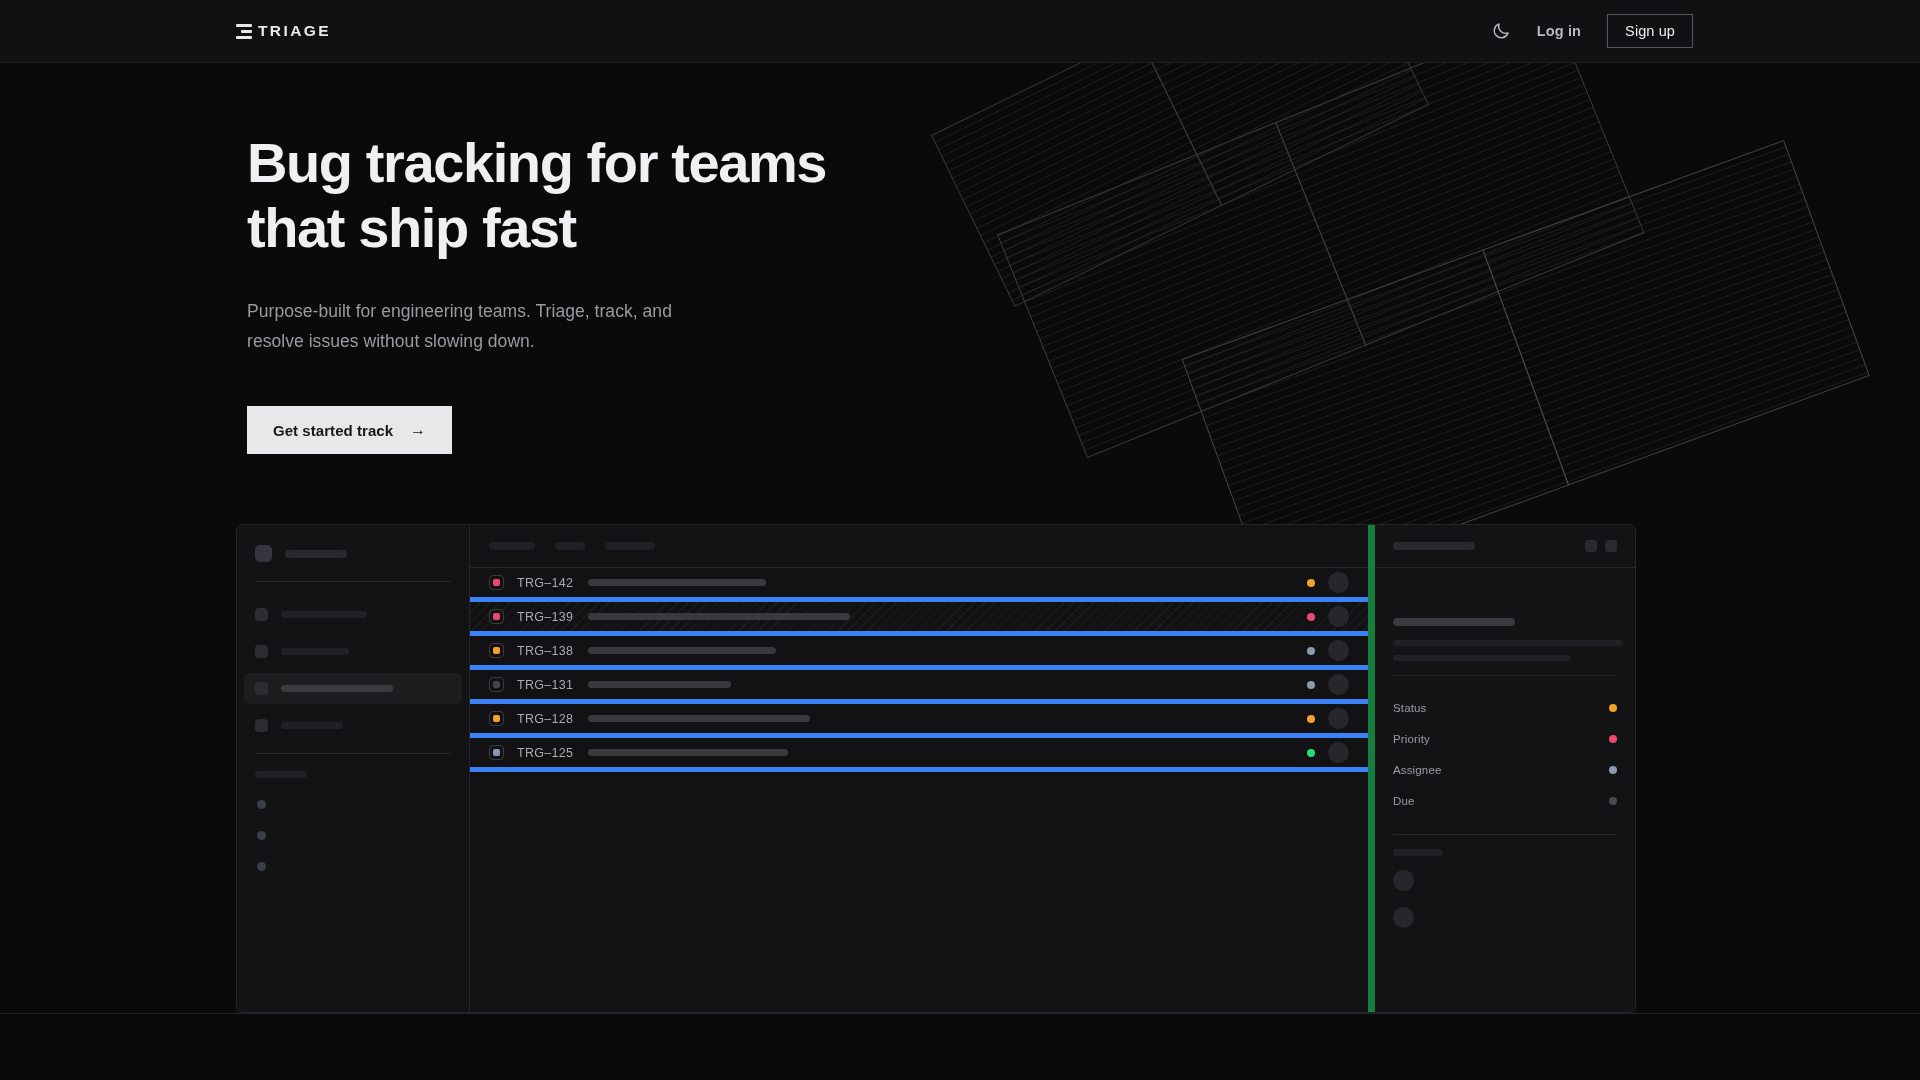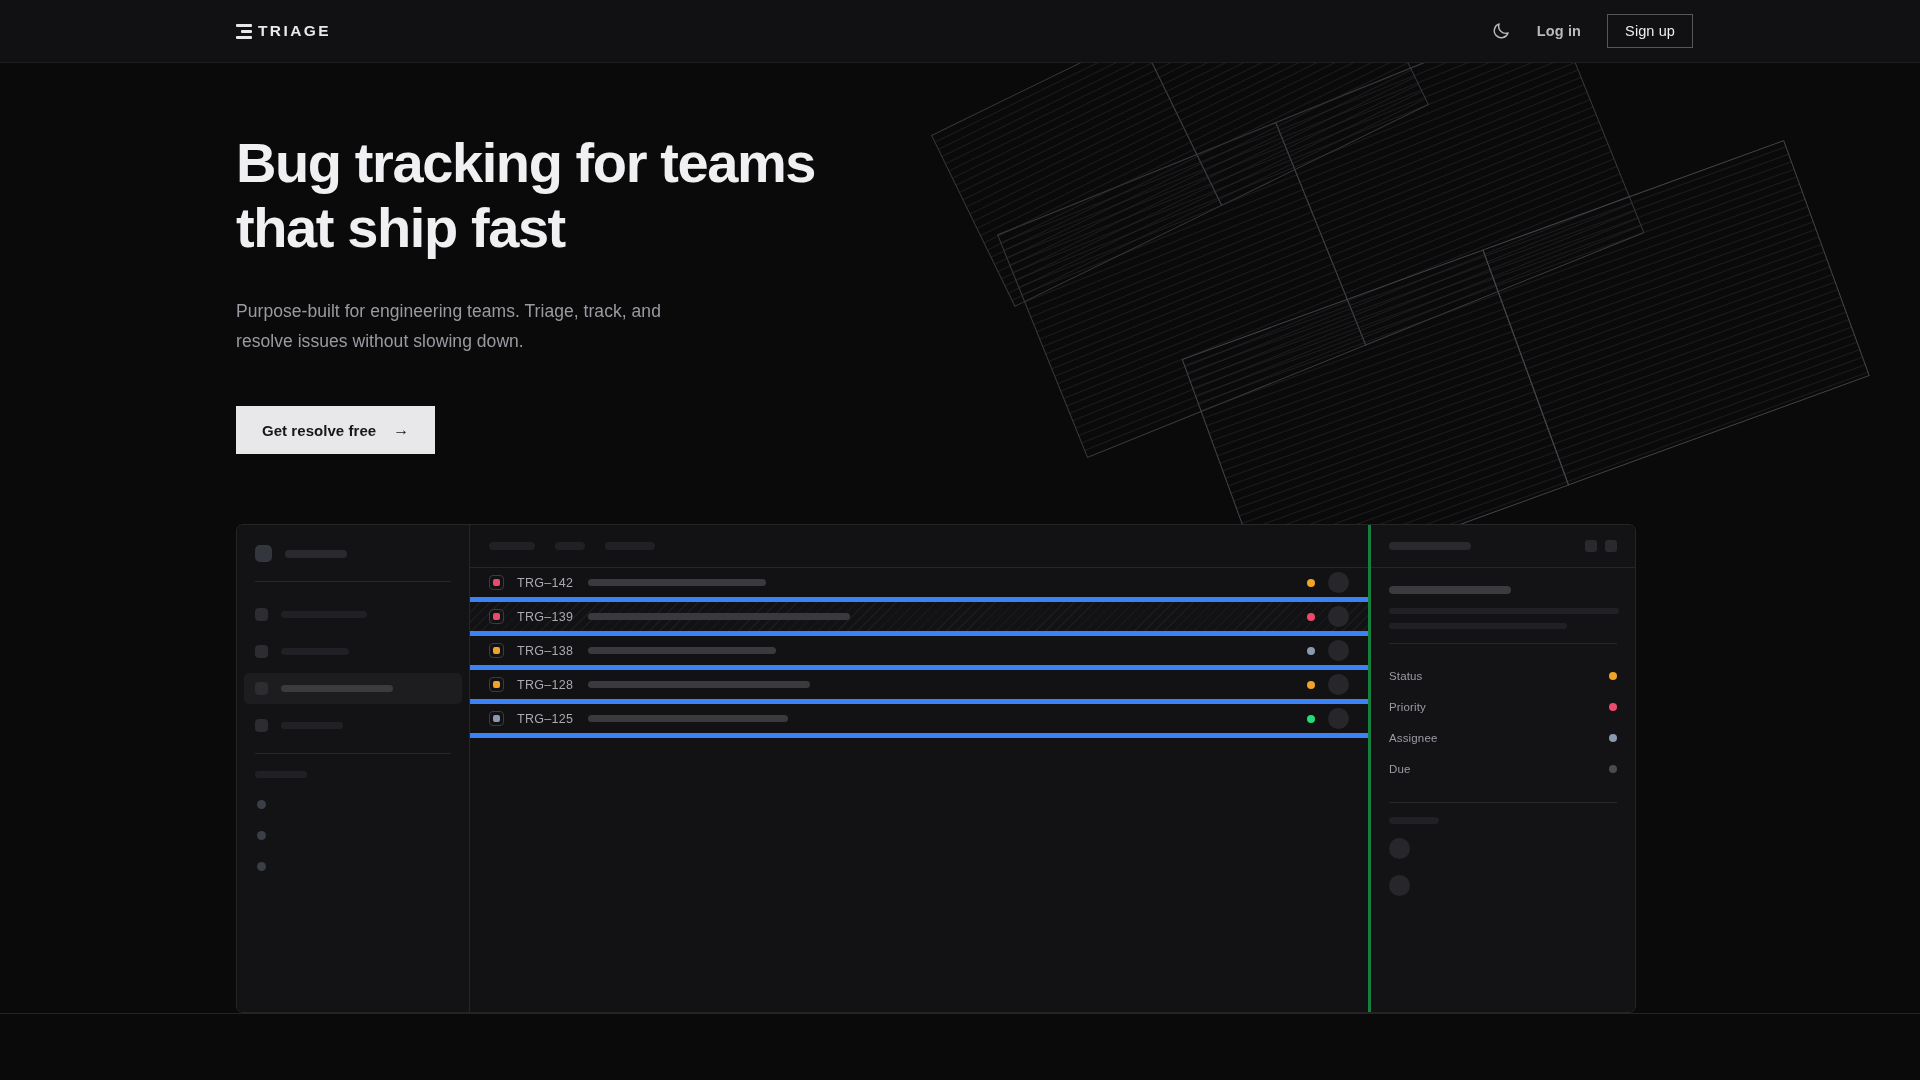--- a/index.html
+++ b/index.html
@@ -44,21 +44,21 @@
     color:#b9b9bf; font-size:14.5px; letter-spacing:.15px;
     text-decoration:none; cursor:pointer;font-weight:bold;
   }
   .signup-btn {
     border:1px solid #55555c; background:transparent;
     color:#ededf0; font-size:14.5px; font-family:inherit;
     padding:8px 17px; cursor:pointer; letter-spacing:.1px;
   }
 
   
-  .hero { position:absolute; top:63px; left:0; width:1864px; z-index:10; }
+  .hero { position:absolute; top:63px; left:11px; width:1864px; z-index:10; }
   .hero-inner { margin-left:236px; padding-top:68px; }
   .hero-title {
     color:#f0f0f2; font-size:56px; line-height:1.16; font-weight:700;
     letter-spacing:-1.4px; max-width:720px;
   }
   .hero-sub {
     color:#9a9aa2; font-size:17.5px; line-height:1.72;
     margin-top:35px; max-width:480px; letter-spacing:.05px;
   }
   .cta-btn {
@@ -131,23 +131,23 @@
   .row-bar { height:7px; border-radius:4px; background:#39393e; margin-left:11px; }
   .row-right {
     margin-left:auto; display:flex; align-items:center; gap:13px;
     padding-right:19px;
   }
   .st-dot { width:8px; height:8px; border-radius:50%; display:block; }
   .avatar { width:21px; height:21px; border-radius:50%; background:#27272b; display:block; }
 
   .mock-detail {
     width:267px; flex:0 0 267px;
-    border-left:3px solid #15803d;
+    border-left:7px solid #15803d;
     background:#131315;
-    display:flex; flex-direction:column;
+    display:flex; flex-direction:column;gap:32px;
   }
   .detail-head {
     height:43px; flex:0 0 43px; border-bottom:1px solid #262629;
     display:flex; align-items:center; padding:0 18px; gap:9px;
   }
   .detail-head .sq { width:12px; height:12px; border-radius:3px; background:#2a2a2e; }
   .detail-body { padding:18px 18px 0 18px; }
   .meta-row {
     display:flex; align-items:center; justify-content:space-between;
     height:31px; margin-bottom:0;
@@ -213,21 +213,21 @@
     <div class="hero-inner">
       <h1 class="hero-title">
         <span>Bug tracking for teams</span><br>
         <span>that ship fast</span>
       </h1>
       <p class="hero-sub">
         <span>Purpose-built for engineering teams. Triage, track, and</span><br>
         <span>resolve issues without slowing down.</span>
       </p>
       <button class="cta-btn">
-        <span>Get resolve free</span>
+        <span>Get started track</span>
         <span class="cta-arrow">→</span>
       </button>
     </div>
   </section>
 
   <div class="mock">
 
     <aside class="mock-side">
       <div class="side-brand">
         <span class="box"></span>
@@ -289,20 +289,31 @@
               <span class="st-dot" style="background:#ec4a6d"></span>
               <span class="avatar"></span>
             </span>
           </div>
           <div class="row">
             <span class="pri">
               <span style="background:#f0a326"></span>
             </span>
             <span class="row-id">TRG–138</span>
             <span class="row-bar" style="width:188px"></span>
+            <span class="row-right">
+              <span class="st-dot" style="background:#8a99ad"></span>
+              <span class="avatar"></span>
+            </span>
+          </div>
+          <div class="row">
+            <span class="pri">
+              <span style="background:#44444a"></span>
+            </span>
+            <span class="row-id">TRG–131</span>
+            <span class="row-bar" style="width:143px"></span>
             <span class="row-right">
               <span class="st-dot" style="background:#8a99ad"></span>
               <span class="avatar"></span>
             </span>
           </div>
           <div class="row">
             <span class="pri">
               <span style="background:#f0a326"></span>
             </span>
             <span class="row-id">TRG–128</span>

